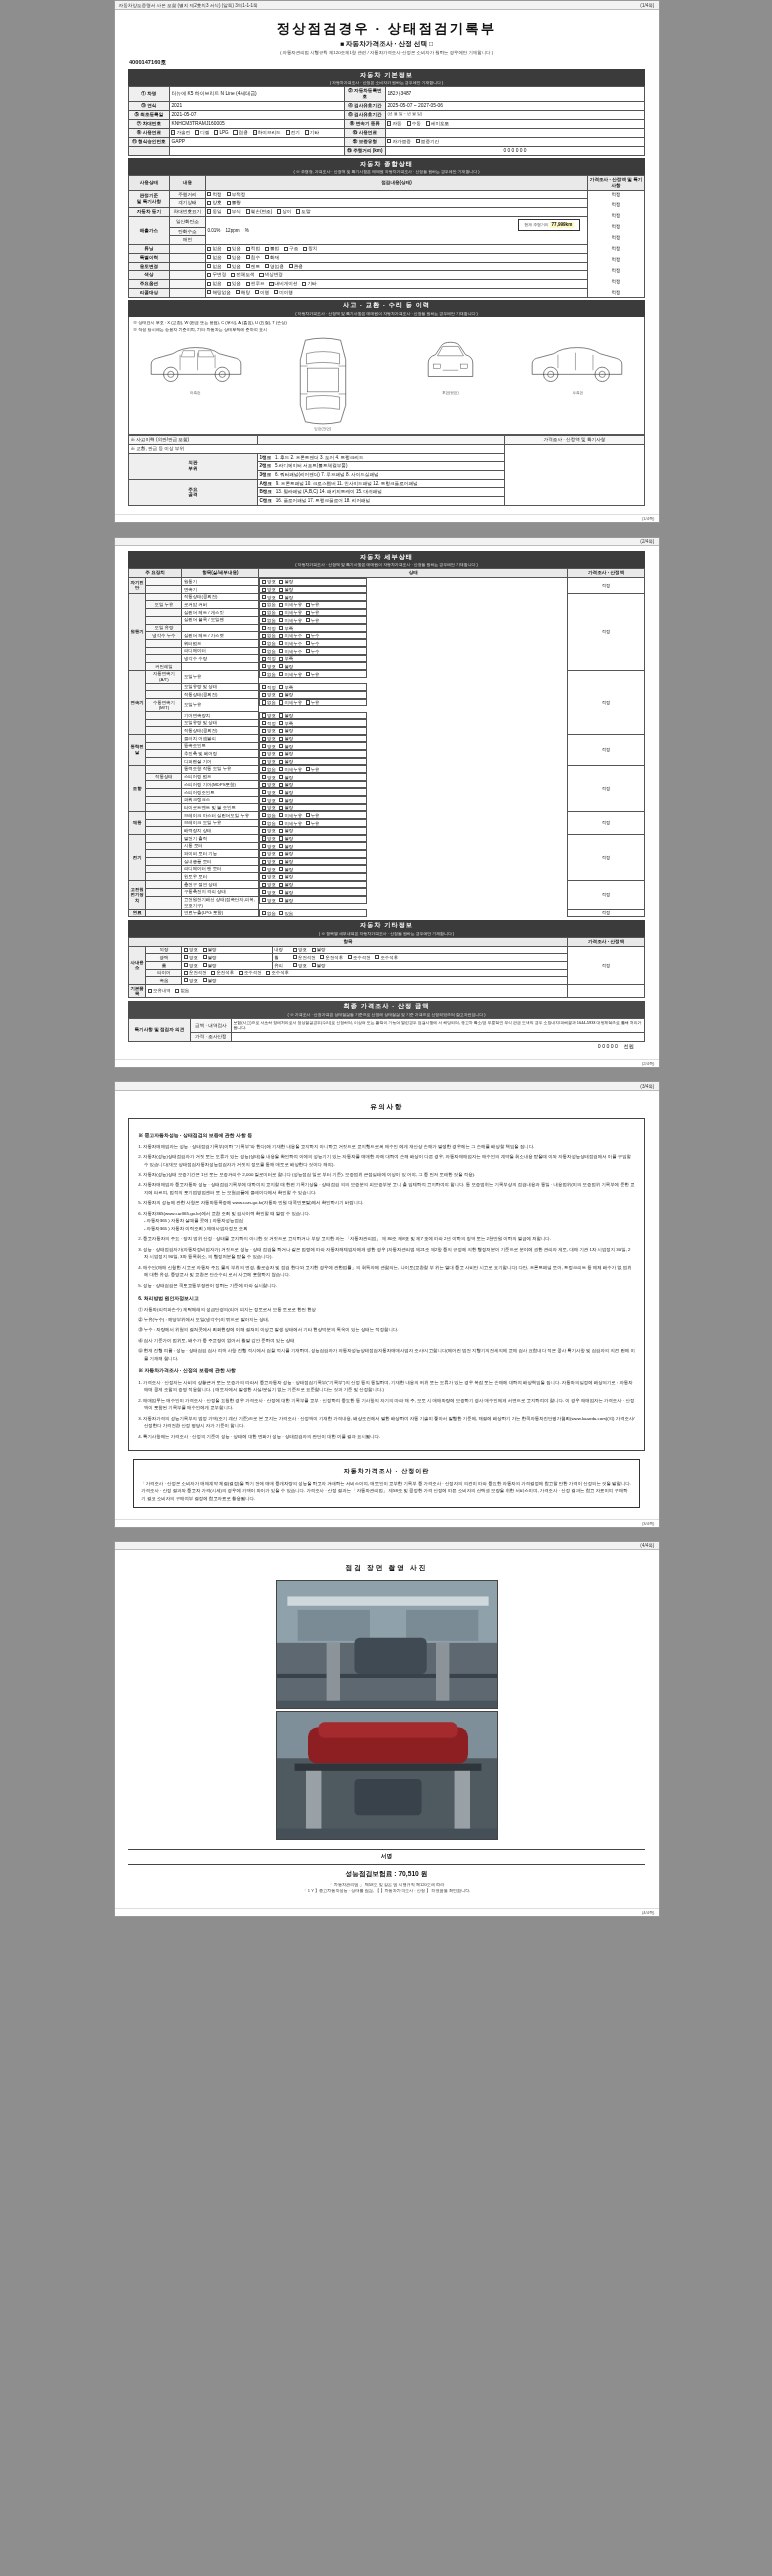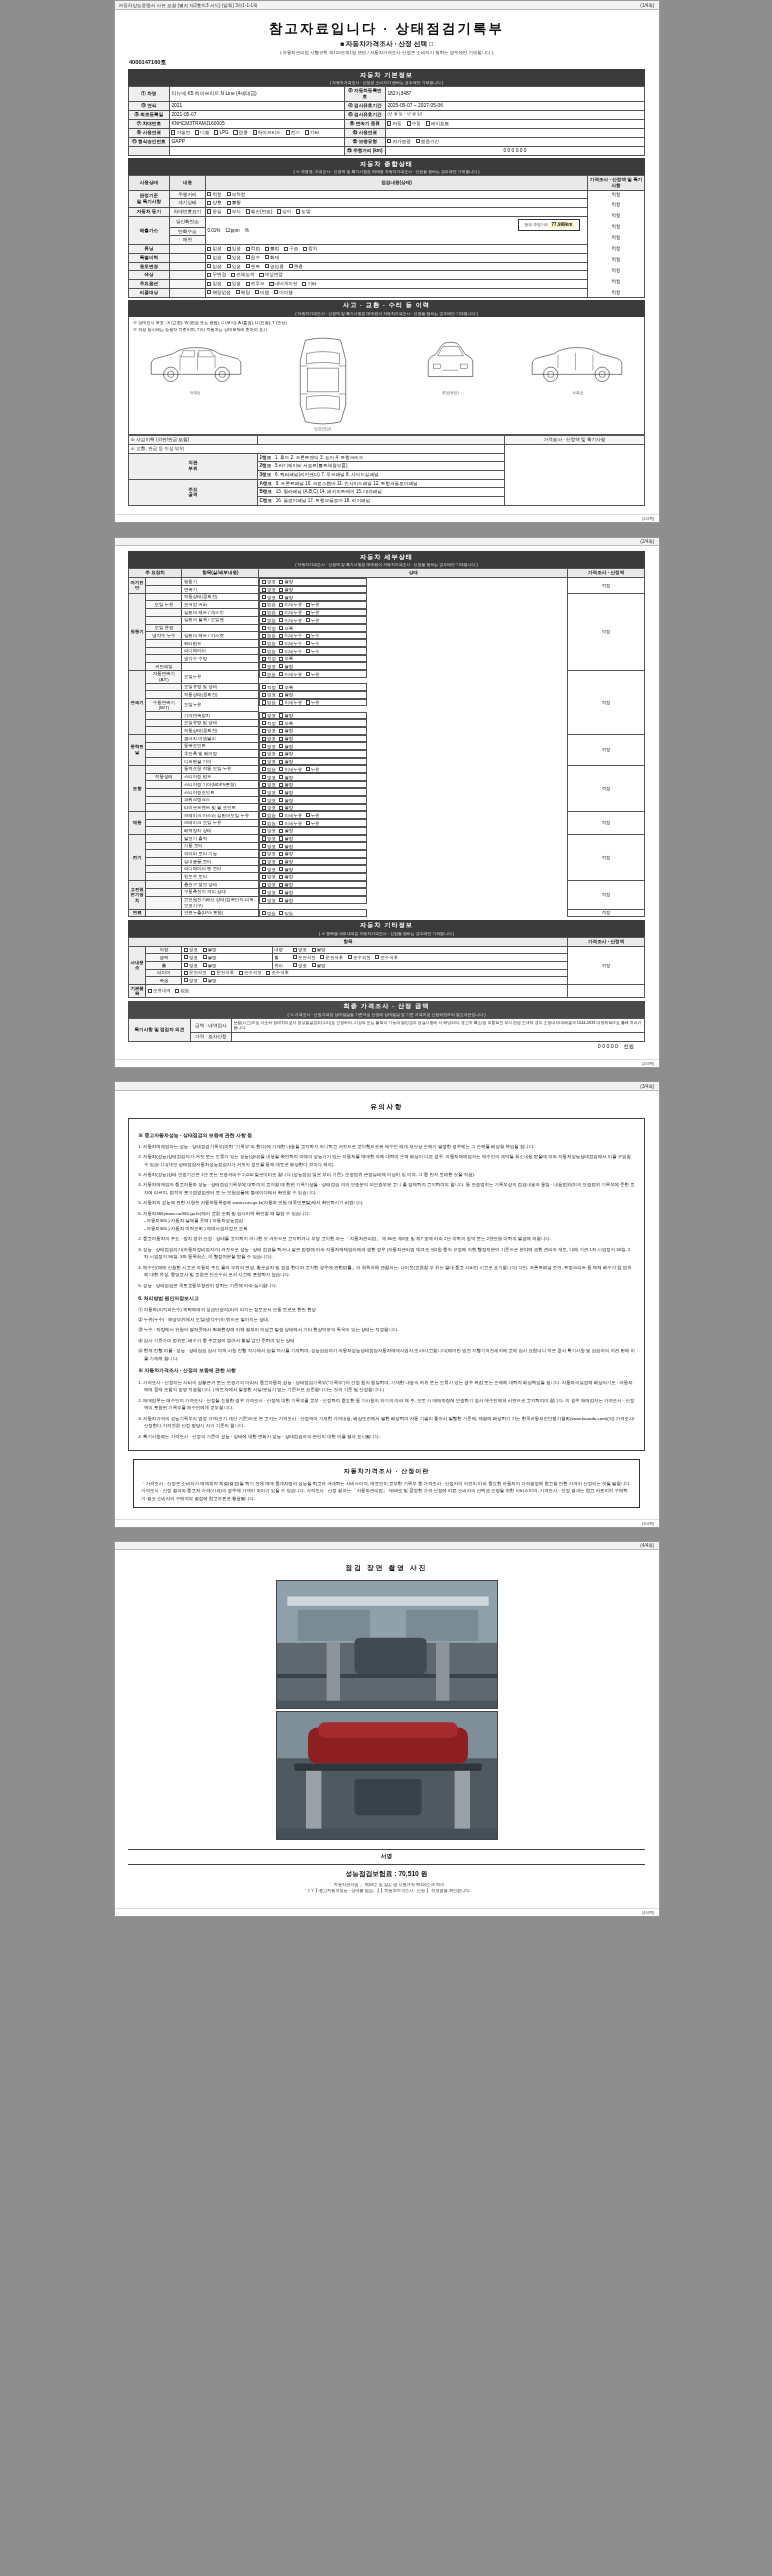--- a/index.html
+++ b/index.html
@@ -148,21 +148,21 @@
 </head>
 <body>
 
 <div class="page">
   <div class="pagehead">
     <span>자동차양도증명서 사본 포함 (별지 제2호의3 서식) (앞쪽) 3의1-1-1쪽</span>
     <span>(1/4쪽)</span>
   </div>
   <div class="inner">
 
-    <div class="doc-title">참고자료입니다 · 상태점검기록부</div>
+    <div class="doc-title">정상점검경우 · 상태점검기록부</div>
     <div class="doc-sub">■ 자동차가격조사 · 산정 선택 □</div>
     <div class="doc-sub2">( 자동차관리법 시행규칙 제120조제1항 관련 / 자동차가격조사·산정은 소비자가 원하는 경우에만 기재합니다 )</div>
     <div class="docno">4000147160호</div>
 
     <div class="band">
       <span>자동차 기본정보</span>
       <span class="sm">( 자동차가격조사 · 산정은 소비자가 원하는 경우에만 기재합니다 )</span>
     </div>
     <table>
       <tbody>

